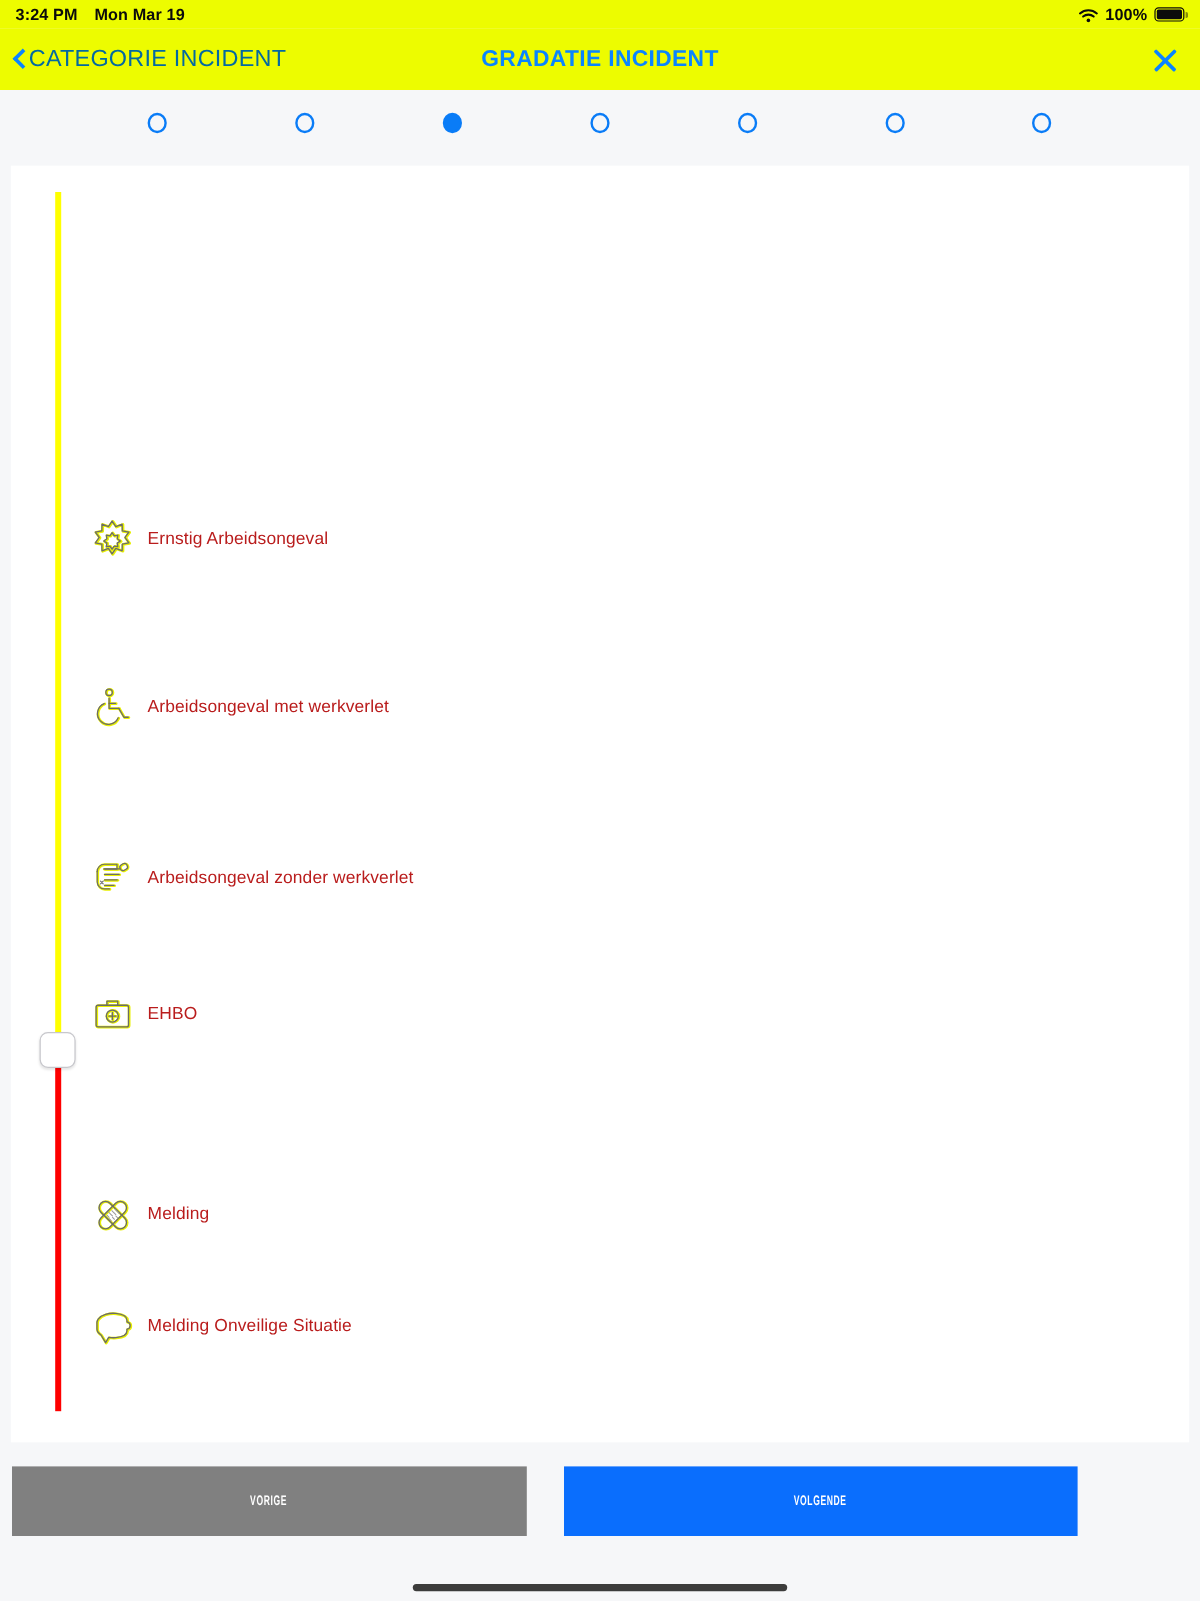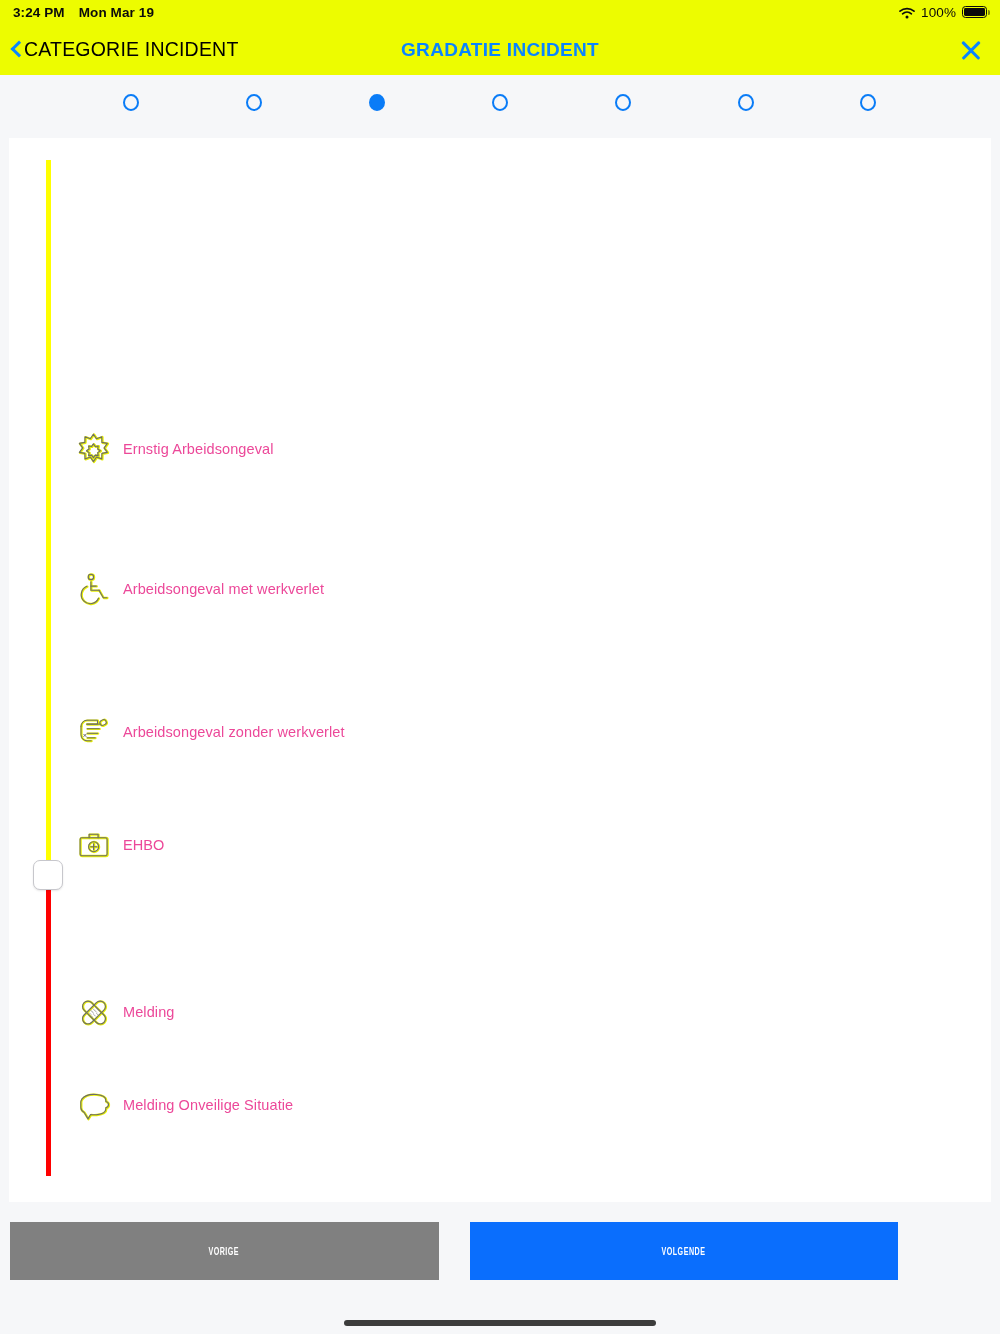--- a/index.html
+++ b/index.html
@@ -26,32 +26,32 @@
   .wifi-ico { display: inline-block; width: 16px; height: 12px; position: relative; top: 1px; }
   .batt {
     width: 25px; height: 12px; border: 1.6px solid #0b0b0b; border-radius: 3.5px;
     position: relative; padding: 1.4px; display: inline-block;
   }
   .batt i { display: block; height: 100%; width: 100%; background: #0b0b0b; border-radius: 1.4px; }
   .batt::after {
     content: ""; position: absolute; right: -3.6px; top: 3.4px;
     width: 2px; height: 4.6px; background: rgba(11,11,11,.45); border-radius: 0 1.5px 1.5px 0;
   }
-  .sb-pct { font-size: 13.5px; font-weight: normal; }
+  .sb-pct { font-size: 13.5px; font-weight: bold; }
 
   
   .navbar {
     position: absolute; top: 24px; left: 0; width: 1000px; height: 51px;
     background: #edfc00;
     display: flex; align-items: center;
   }
   .nav-back {
     display: flex; align-items: center; gap: 3px;
     position: absolute; left: 10px;
-    color: #000000; font-size: 19.5px; letter-spacing: .2px;
+    color: #0369a1; font-size: 19.5px; letter-spacing: .2px;
     cursor: pointer; background: none; border: none;
     font-family: "Liberation Sans", sans-serif;
   }
   .chev {
     width: 11px; height: 19px; display: inline-block; position: relative;
   }
   .chev::before {
     content: ""; position: absolute; left: 3px; top: 3px;
     width: 9px; height: 9px;
     border-left: 3.2px solid #0a84ff; border-bottom: 3.2px solid #0a84ff;
@@ -104,21 +104,21 @@
     cursor: grab;
   }
 
   
   .grade {
     position: absolute; left: 66px; display: flex; align-items: center; gap: 10px;
     cursor: pointer;
   }
   .g-icon { width: 38px; height: 38px; flex: 0 0 38px; display: block; }
   .g-label {
-    font-size: 14.5px; color: #ec4899; letter-spacing: .1px;
+    font-size: 14.5px; color: #b91c1c; letter-spacing: .1px;
     font-family: "Liberation Sans", sans-serif; white-space: nowrap;
   }
 
   
   .footer {
     position: absolute; left: 0; top: 1222px; width: 908px; height: 58px;
     display: flex; gap: 31px; padding: 0 10px;
   }
   .btn {
     flex: 1 1 0; height: 58px; border: none; cursor: pointer;

